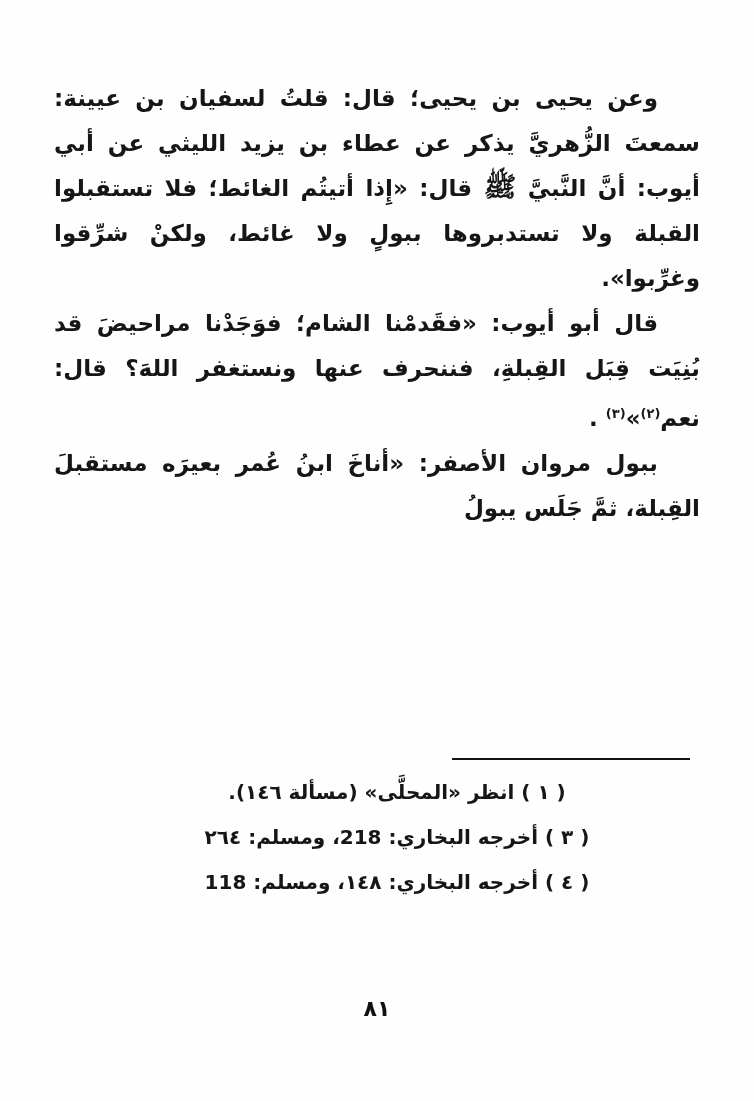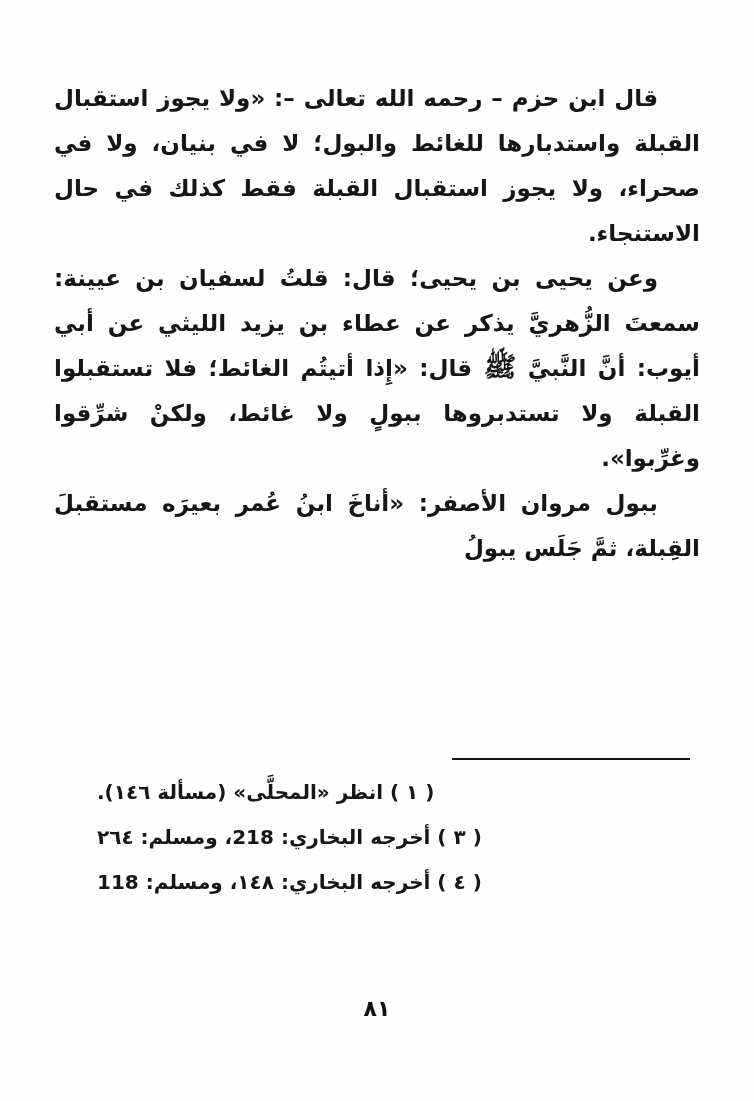--- a/index.html
+++ b/index.html
@@ -55,21 +55,21 @@
   
   .footnotes {
     position: absolute;
     top: 770px;
     right: 57px;
     width: 600px;
     direction: rtl;
     font-size: 20px;
     font-weight: 600;
     line-height: 45px;
-    text-align: left;
+    text-align: center;
   }
   .footnotes p.footnote {
     margin: 0;
     padding: 0;
   }
   .footnotes .fn-num {
     letter-spacing: 1px;
   }
   
   .page-number {
@@ -83,22 +83,22 @@
     font-weight: 600;
     color: #111111;
   }
 </style>
 </head>
 <body>
 
 <div class="scan-page">
 
   <main class="body-text" dir="rtl">
-      <p class="para"><span>قال ابن حزم – رحمه الله تعالى –: «ولا يجوز استقبال القبلة واستدبارها للغائط والبول؛ لا في بنيان، ولا في صحراء، ولا يجوز استقبال القبلة فقط كذلك في حال الاستنجاء.</span></p>
       <p class="para"><span>وعن يحيى بن يحيى؛ قال: قلتُ لسفيان بن عيينة: سمعتَ الزُّهريَّ يذكر عن عطاء بن يزيد الليثي عن أبي أيوب: أنَّ النَّبيَّ </span><span class="salla">ﷺ</span><span> قال: «إِذا أتيتُم الغائط؛ فلا تستقبلوا القبلة ولا تستدبروها ببولٍ ولا غائط، ولكنْ شرِّقوا وغرِّبوا».</span></p>
+      <p class="para"><span>قال أبو أيوب: «فقَدمْنا الشام؛ فوَجَدْنا مراحيضَ قد بُنِيَت قِبَل القِبلةِ، فننحرف عنها ونستغفر اللهَ؟ قال: نعم</span><span class="fn-marker">(٢)</span><span>»</span><span class="fn-marker">(٣)</span><span> .</span></p>
       <p class="para"><span>ببول مروان الأصفر: «أناخَ ابنُ عُمر بعيرَه مستقبلَ القِبلة، ثمَّ جَلَس يبولُ</span></p>
     </main>
 
   <div class="footnote-sep"></div>
 
   <section class="footnotes" dir="rtl">
       <p class="footnote"><span class="fn-num">( ١ ) </span><span>انظر «المحلَّى» (مسألة ١٤٦).</span></p>
       <p class="footnote"><span class="fn-num">( ٣ ) </span><span>أخرجه البخاري: 218، ومسلم: ٢٦٤</span></p>
       <p class="footnote"><span class="fn-num">( ٤ ) </span><span>أخرجه البخاري: ١٤٨، ومسلم: 118</span></p>
     </section>

